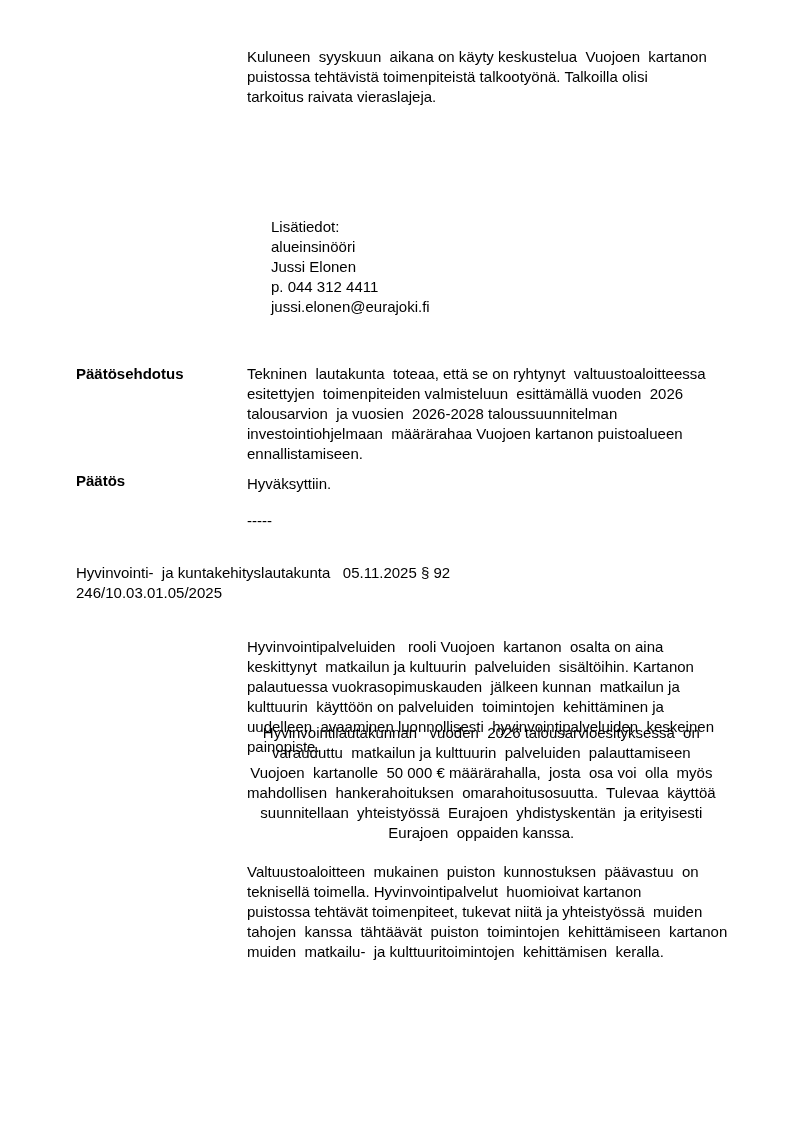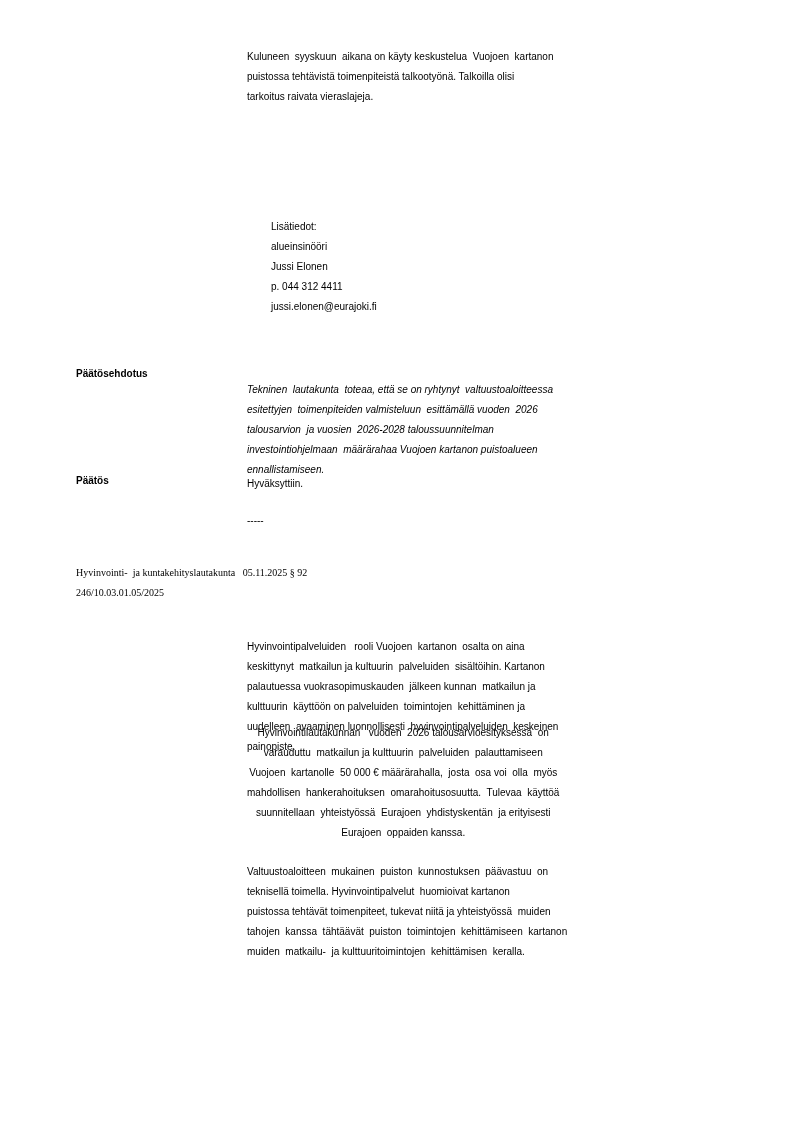--- a/index.html
+++ b/index.html
@@ -12,21 +12,21 @@
     .page {
       position: relative;
       width: 794px;
       height: 1122px;
       background: #ffffff;
       overflow: hidden;
       color: #000000;
     }
     .block {
       position: absolute;
-      font-size: 10px;
+      font-size: 15px;
       line-height: 20px;
       color: #000000;
       white-space: pre;
     }
     .label {
       font-weight: bold;
       text-align: right;
     }
     
     .col-label { left: 76px; }
@@ -43,32 +43,32 @@
 tarkoitus raivata vieraslajeja.</div>
 
 
   <div class="block col-body" style="top: 217px; margin-left: 24px;">Lisätiedot:
 alueinsinööri
 Jussi Elonen
 p. 044 312 4411
 jussi.elonen@eurajoki.fi</div>
 
   <div class="block col-label label" style="top: 364px;">Päätösehdotus</div>
-  <div class="block col-body" style="top: 380px; font-style: italic;">Tekninen  lautakunta  toteaa, että se on ryhtynyt  valtuustoaloitteessa
+  <div class="block col-body" style="top: 364px;">Tekninen  lautakunta  toteaa, että se on ryhtynyt  valtuustoaloitteessa
 esitettyjen  toimenpiteiden valmisteluun  esittämällä vuoden  2026
 talousarvion  ja vuosien  2026-2028 taloussuunnitelman
 investointiohjelmaan  määrärahaa Vuojoen kartanon puistoalueen
 ennallistamiseen.</div>
 
   <div class="block col-label label" style="top: 471px;">Päätös</div>
   <div class="block col-body" style="top: 474px;">Hyväksyttiin.</div>
 
   <div class="block col-body" style="top: 511px;">-----</div>
 
-  <div class="block col-label" style="top: 563px; font-family: Liberation Serif, serif;"><span>Hyvinvointi-  ja kuntakehityslautakunta   05.11.2025 § 92</span><br><span>246/10.03.01.05/2025</span></div>
+  <div class="block col-label" style="top: 563px;"><span>Hyvinvointi-  ja kuntakehityslautakunta   05.11.2025 § 92</span><br><span>246/10.03.01.05/2025</span></div>
 
   <div class="block col-body" style="top: 637px;">Hyvinvointipalveluiden   rooli Vuojoen  kartanon  osalta on aina
 keskittynyt  matkailun ja kultuurin  palveluiden  sisältöihin. Kartanon
 palautuessa vuokrasopimuskauden  jälkeen kunnan  matkailun ja
 kulttuurin  käyttöön on palveluiden  toimintojen  kehittäminen ja
 uudelleen  avaaminen luonnollisesti  hyvinvointipalveluiden  keskeinen
 painopiste.</div>
 
   <div class="block col-body" style="top: 723px; text-align: center;">Hyvinvointilautakunnan   vuoden  2026 talousarvioesityksessä  on
 varauduttu  matkailun ja kulttuurin  palveluiden  palauttamiseen

